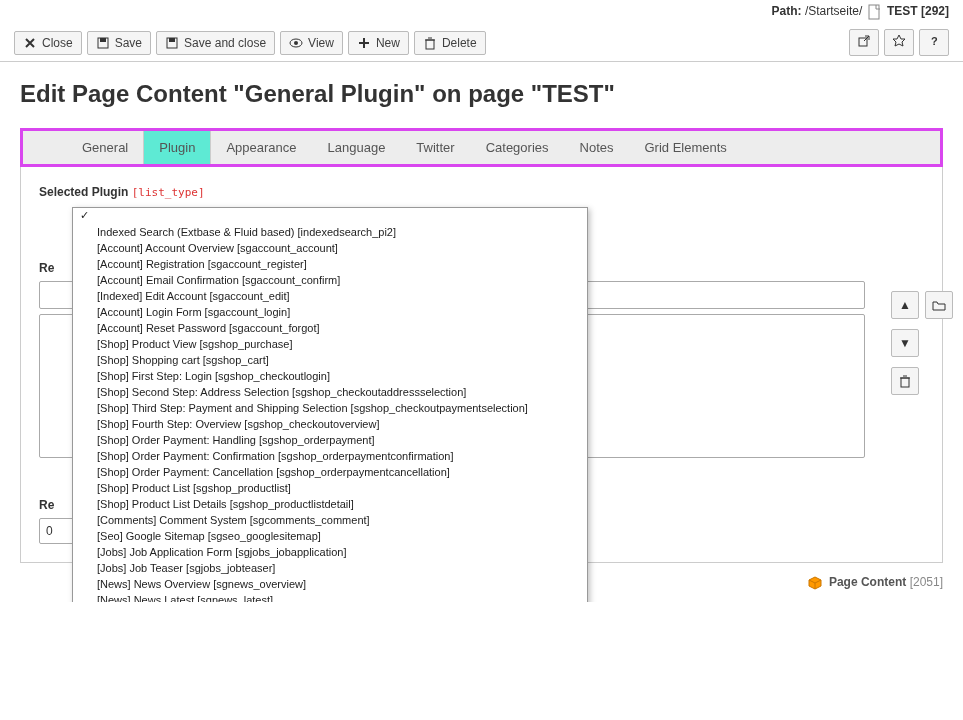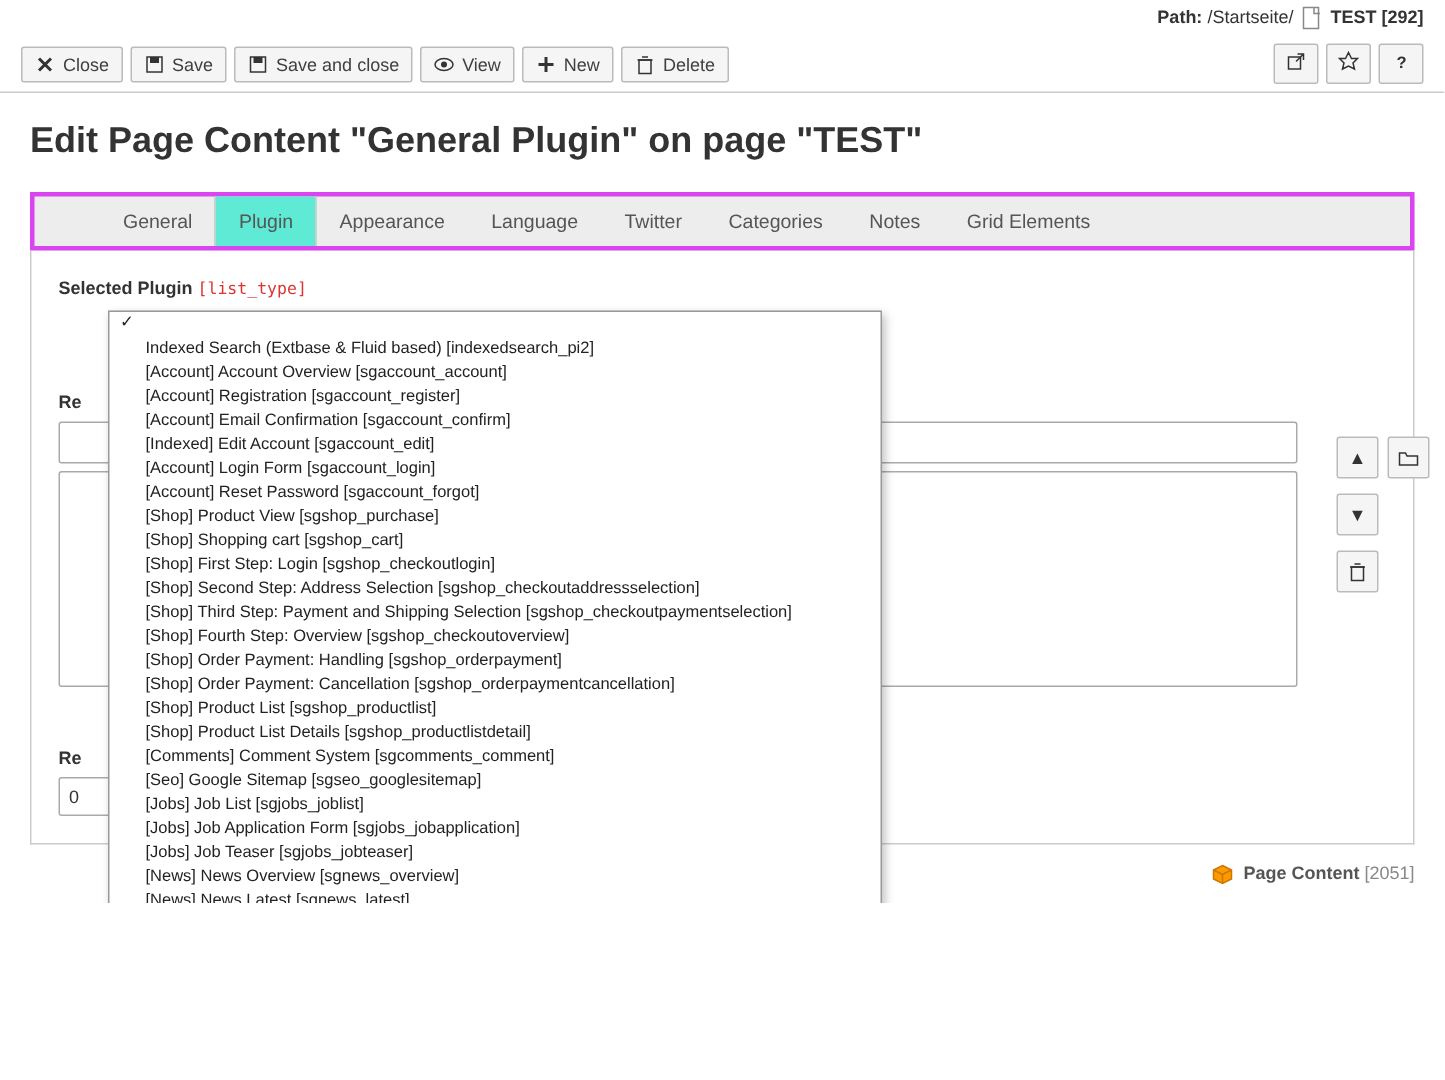--- a/index.html
+++ b/index.html
@@ -146,26 +146,26 @@
         <div class="opt">[Indexed] Edit Account [sgaccount_edit]</div>
         <div class="opt">[Account] Login Form [sgaccount_login]</div>
         <div class="opt">[Account] Reset Password [sgaccount_forgot]</div>
         <div class="opt">[Shop] Product View [sgshop_purchase]</div>
         <div class="opt">[Shop] Shopping cart [sgshop_cart]</div>
         <div class="opt">[Shop] First Step: Login [sgshop_checkoutlogin]</div>
         <div class="opt">[Shop] Second Step: Address Selection [sgshop_checkoutaddressselection]</div>
         <div class="opt">[Shop] Third Step: Payment and Shipping Selection [sgshop_checkoutpaymentselection]</div>
         <div class="opt">[Shop] Fourth Step: Overview [sgshop_checkoutoverview]</div>
         <div class="opt">[Shop] Order Payment: Handling [sgshop_orderpayment]</div>
+        <div class="opt">[Shop] Order Payment: Confirmation [sgshop_orderpaymentconfirmation]</div>
         <div class="opt">[Shop] Order Payment: Cancellation [sgshop_orderpaymentcancellation]</div>
         <div class="opt">[Shop] Product List [sgshop_productlist]</div>
         <div class="opt">[Shop] Product List Details [sgshop_productlistdetail]</div>
         <div class="opt">[Comments] Comment System [sgcomments_comment]</div>
         <div class="opt">[Seo] Google Sitemap [sgseo_googlesitemap]</div>
-        <div class="opt">[Jobs] Job List [sgjobs_joblist]</div>
         <div class="opt">[Jobs] Job Application Form [sgjobs_jobapplication]</div>
         <div class="opt">[Jobs] Job Teaser [sgjobs_jobteaser]</div>
         <div class="opt">[News] News Overview [sgnews_overview]</div>
         <div class="opt">[News] News Latest [sgnews_latest]</div>
         <div class="opt">[News] News by Category [sgnews_listbycategory]</div>
         <div class="opt">[News] News from author [sgnews_newsbyauthor]</div>
         <div class="opt">[Twitter] Twitter Stream [sgtwitter_twitter]</div>
         <div class="opt">[ContentTabs] Pages/Content Elements in Tabs [df_tabs_plugin1]</div>
         <div class="opt">[Teaser] Teaser [sgteaser_teaser]</div>
         <div class="opt">[Teaser] Multidimension Teaser [sgteaser_teasermultidimension]</div>

